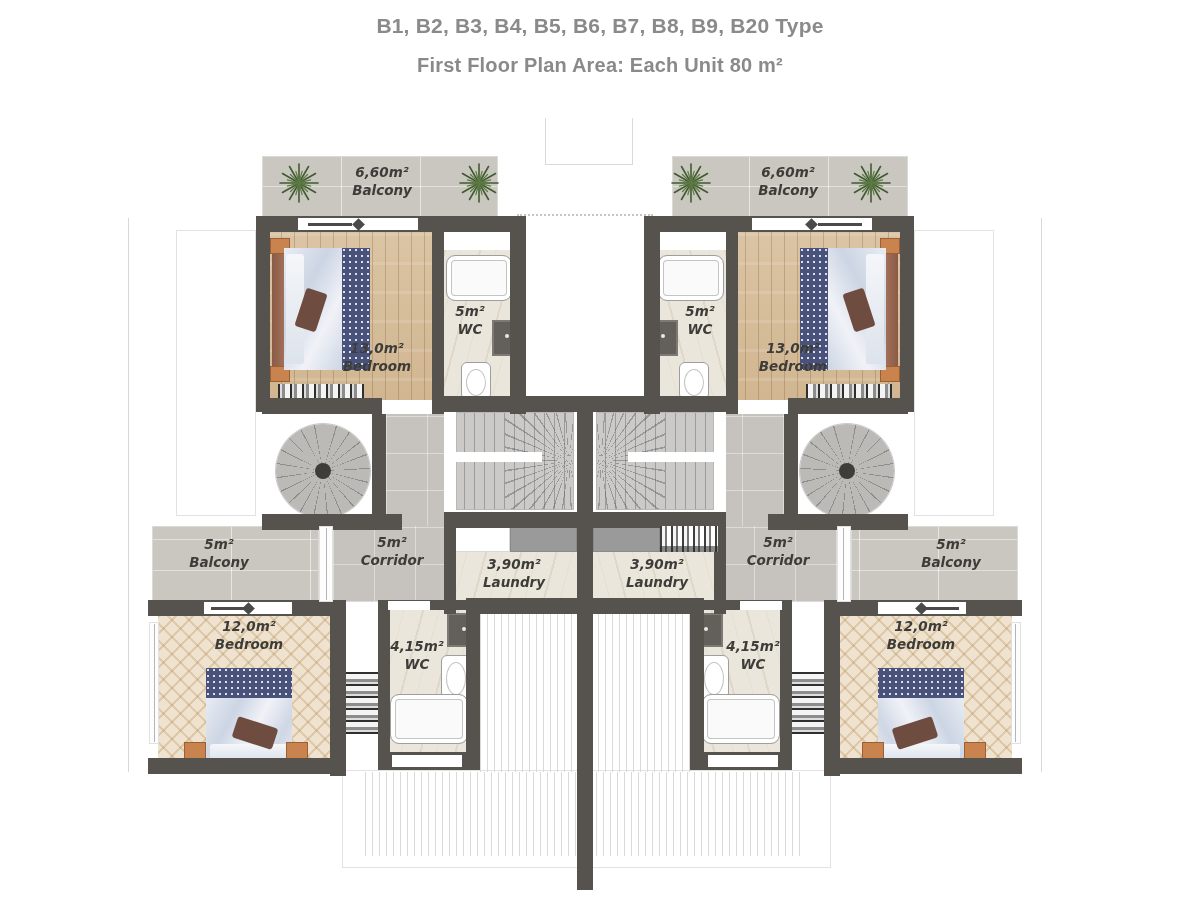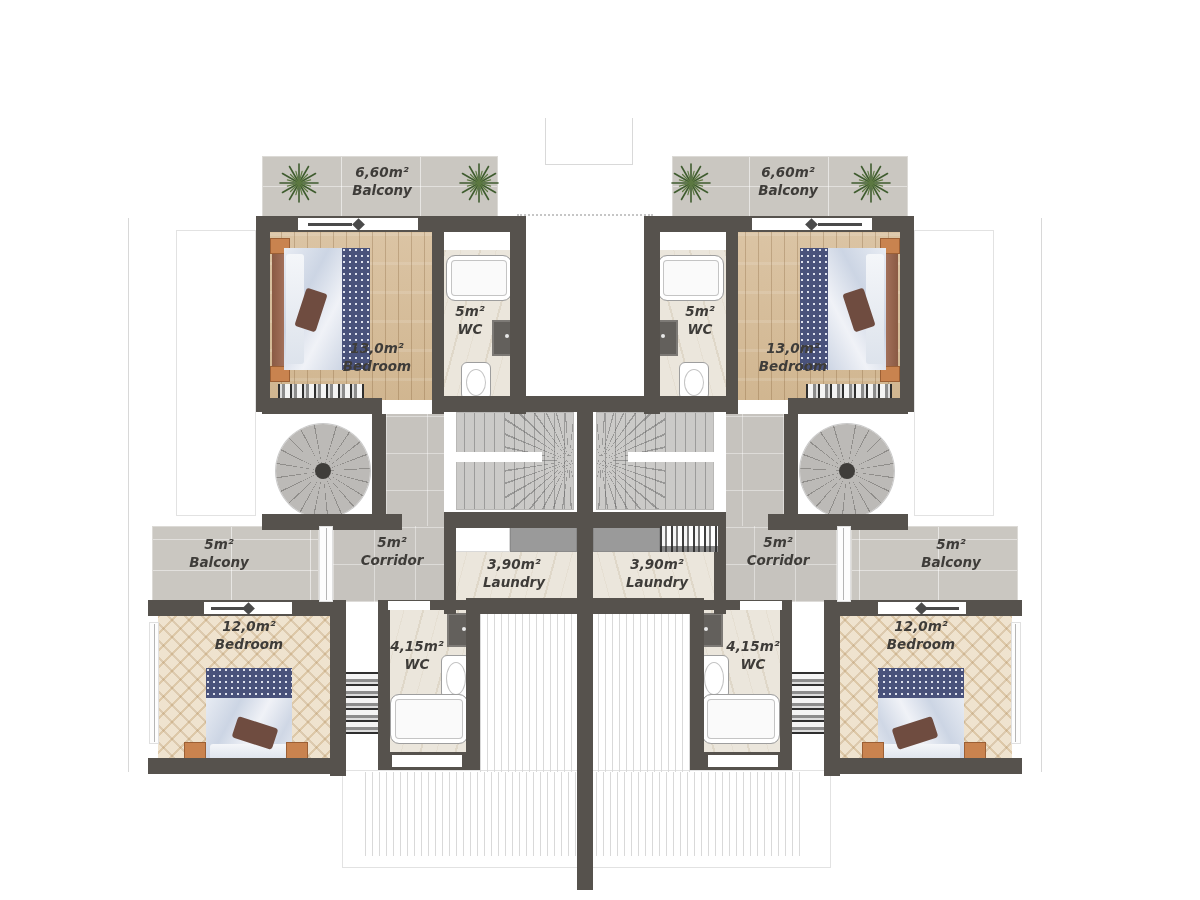--- a/index.html
+++ b/index.html
@@ -109,20 +109,22 @@
             <line x1="21" y1="21" x2="12.5" y2="12.5"></line>
           <line x1="21" y1="21" x2="17.9" y2="9.4"></line>
             <line x1="21" y1="21" x2="24.1" y2="9.4"></line>
           <line x1="21" y1="21" x2="29.5" y2="12.5"></line>
             <line x1="21" y1="21" x2="32.6" y2="17.9"></line>
         </g>
       </g>
     </defs>
   </svg>
 
+  <div class="hdr hdr1">B1, B2, B3, B4, B5, B6, B7, B8, B9, B20 Type</div>
+  <div class="hdr hdr2">First Floor Plan Area: Each Unit 80 m²</div>
 
   <div class="chim" style="left:545px;top:118px;width:86px;height:46px"></div>
   <div class="dash" style="left:517px;top:214px;width:136px;height:2px"></div>
   <div class="oline" style="left:342px;top:770px;width:487px;height:96px"></div>
   <div class="terr" style="left:365px;top:772px;width:440px;height:84px"></div>
 
   <div class="unit left">
 
     <div class="con" style="left:262px;top:156px;width:236px;height:62px"></div>
     <div class="wood" style="left:268px;top:232px;width:164px;height:178px"></div>

